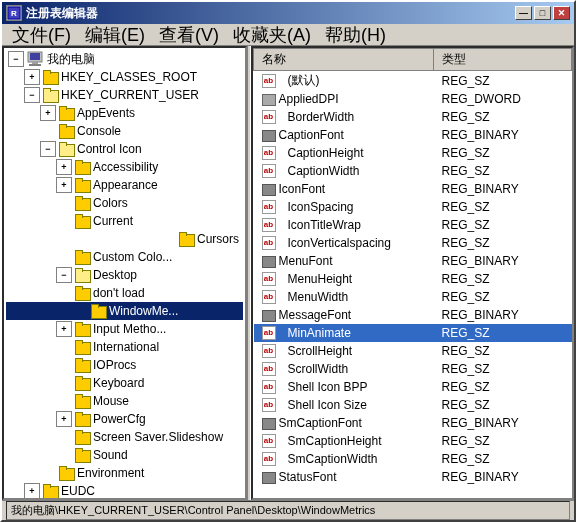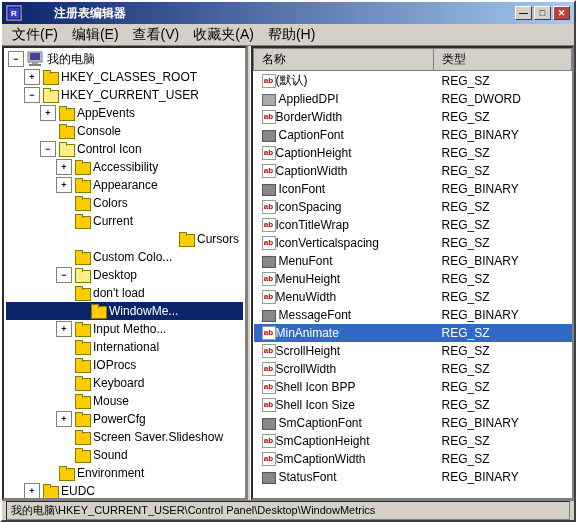--- a/index.html
+++ b/index.html
@@ -46,21 +46,20 @@
       border: 1px solid #808080;
       display: flex; align-items: center; justify-content: center;
       font-size: 9px;
       color: #000080;
       font-weight: bold;
     }
     .titlebar-title {
       color: white;
       font-size: 12px;
       font-weight: bold;
-      margin-left: 28px;
     }
     .titlebar-buttons {
       display: flex;
       gap: 2px;
     }
     .titlebar-btn {
       width: 17px;
       height: 14px;
       background: #d4d0c8;
       border: 1px solid;
@@ -83,21 +82,21 @@
       height: 22px;
       display: flex;
       align-items: center;
       padding: 0 4px;
       border-bottom: 1px solid #808080;
       flex-shrink: 0;
       gap: 2px;
     }
     .menu-item {
       padding: 0 6px;
-      font-size: 14px;
+      font-size: 18px;
       cursor: pointer;
       white-space: nowrap;
     }
 
     
     .main-content {
       display: flex;
       flex: 1;
       overflow: hidden;
     }
@@ -272,21 +271,21 @@
     ::-webkit-scrollbar-button { background: #d4d0c8; height: 16px; width: 16px; border: 2px solid; border-top-color: #ffffff; border-left-color: #ffffff; border-bottom-color: #404040; border-right-color: #404040; }
 
     .icon-ab {
       display: inline-block;
       background: white;
       border: 1px solid #999;
       font-size: 8px;
       font-weight: bold;
       color: #c00000;
       padding: 0 1px;
-      margin-right: 0;
+      margin-right: 12px;
       vertical-align: middle;
       line-height: 12px;
       min-width: 14px;
       text-align: center;
     }
     .icon-bin {
       display: inline-block;
       background: #888;
       border: 1px solid #555;
       width: 14px;

